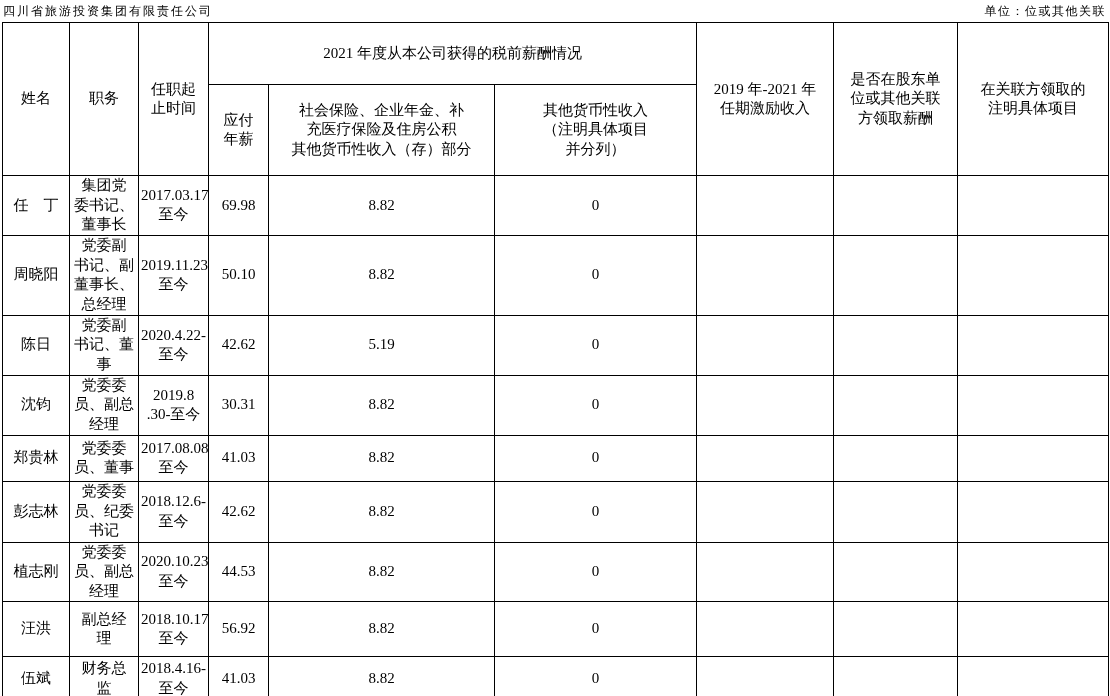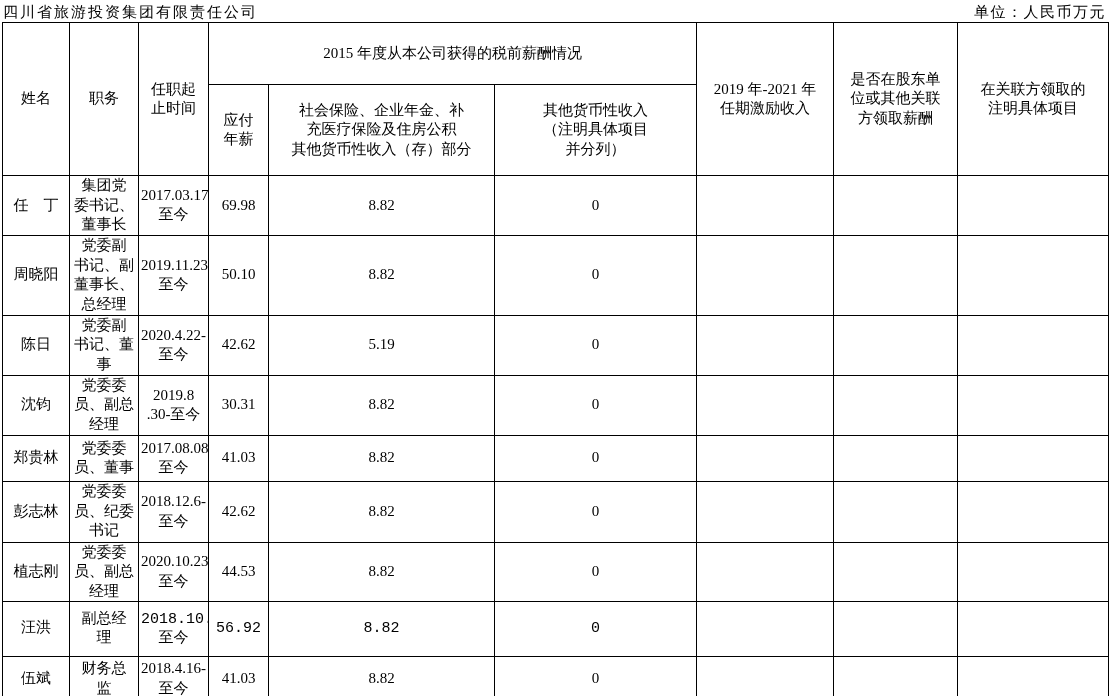--- a/index.html
+++ b/index.html
@@ -11,21 +11,21 @@
     color: #000000;
     font-family: "Liberation Serif", "DejaVu Serif", serif;
     overflow: hidden;
   }
   .topbar {
     display: flex;
     justify-content: space-between;
     align-items: flex-start;
     padding: 3px 4px 0 3px;
     height: 19px;
-    font-size: 15px;
+    font-size: 12px;
   }
   .company-title { letter-spacing: 2px; }
   .unit-label { letter-spacing: 1.5px; }
   table.salary {
     border-collapse: collapse;
     table-layout: fixed;
     margin-left: 2px;
     width: 1106px;
   }
   table.salary th, table.salary td {
@@ -41,52 +41,52 @@
   }
   thead tr:nth-child(1) { height: 62px; }
   thead tr:nth-child(2) { height: 91px; }
   tbody tr:nth-child(1) { height: 55px; }
   tbody tr:nth-child(2) { height: 80px; }
   tbody tr:nth-child(3) { height: 60px; }
   tbody tr:nth-child(4) { height: 60px; }
   tbody tr:nth-child(5) { height: 46px; margin-left: 39px; }
   tbody tr:nth-child(6) { height: 61px; }
   tbody tr:nth-child(7) { height: 55px; }
-  tbody tr:nth-child(8) { height: 55px; font-family: Liberation Mono, monospace; }
+  tbody tr:nth-child(8) { height: 55px; }
   tbody tr:nth-child(9) { height: 44px; }
   td.cell-term { font-size: 13px; line-height: 1.5; }
   td.cell-num { font-size: 15px; }
 </style>
 </head>
 <body>
 
 <div class="topbar">
   <span class="company-title">四川省旅游投资集团有限责任公司</span>
-  <span class="unit-label">单位：人民币万元</span>
+  <span class="unit-label">单位：位或其他关联</span>
 </div>
 
 <table class="salary">
   <colgroup>
     <col style="width:67px">
       <col style="width:69px">
       <col style="width:70px">
     <col style="width:60px">
       <col style="width:226px">
       <col style="width:202px">
     <col style="width:137px">
       <col style="width:124px">
       <col style="width:151px">
   </colgroup>
   <thead>
     <tr>
       <th rowspan="2">姓名</th>
       <th rowspan="2">职务</th>
       <th rowspan="2">任职起
 止时间</th>
-      <th colspan="3">2015 年度从本公司获得的税前薪酬情况</th>
+      <th colspan="3">2021 年度从本公司获得的税前薪酬情况</th>
       <th rowspan="2">2019 年-2021 年
 任期激励收入</th>
       <th rowspan="2">是否在股东单
 位或其他关联
 方领取薪酬</th>
       <th rowspan="2">在关联方领取的
 注明具体项目</th>
     </tr>
     <tr>
       <th>应付

